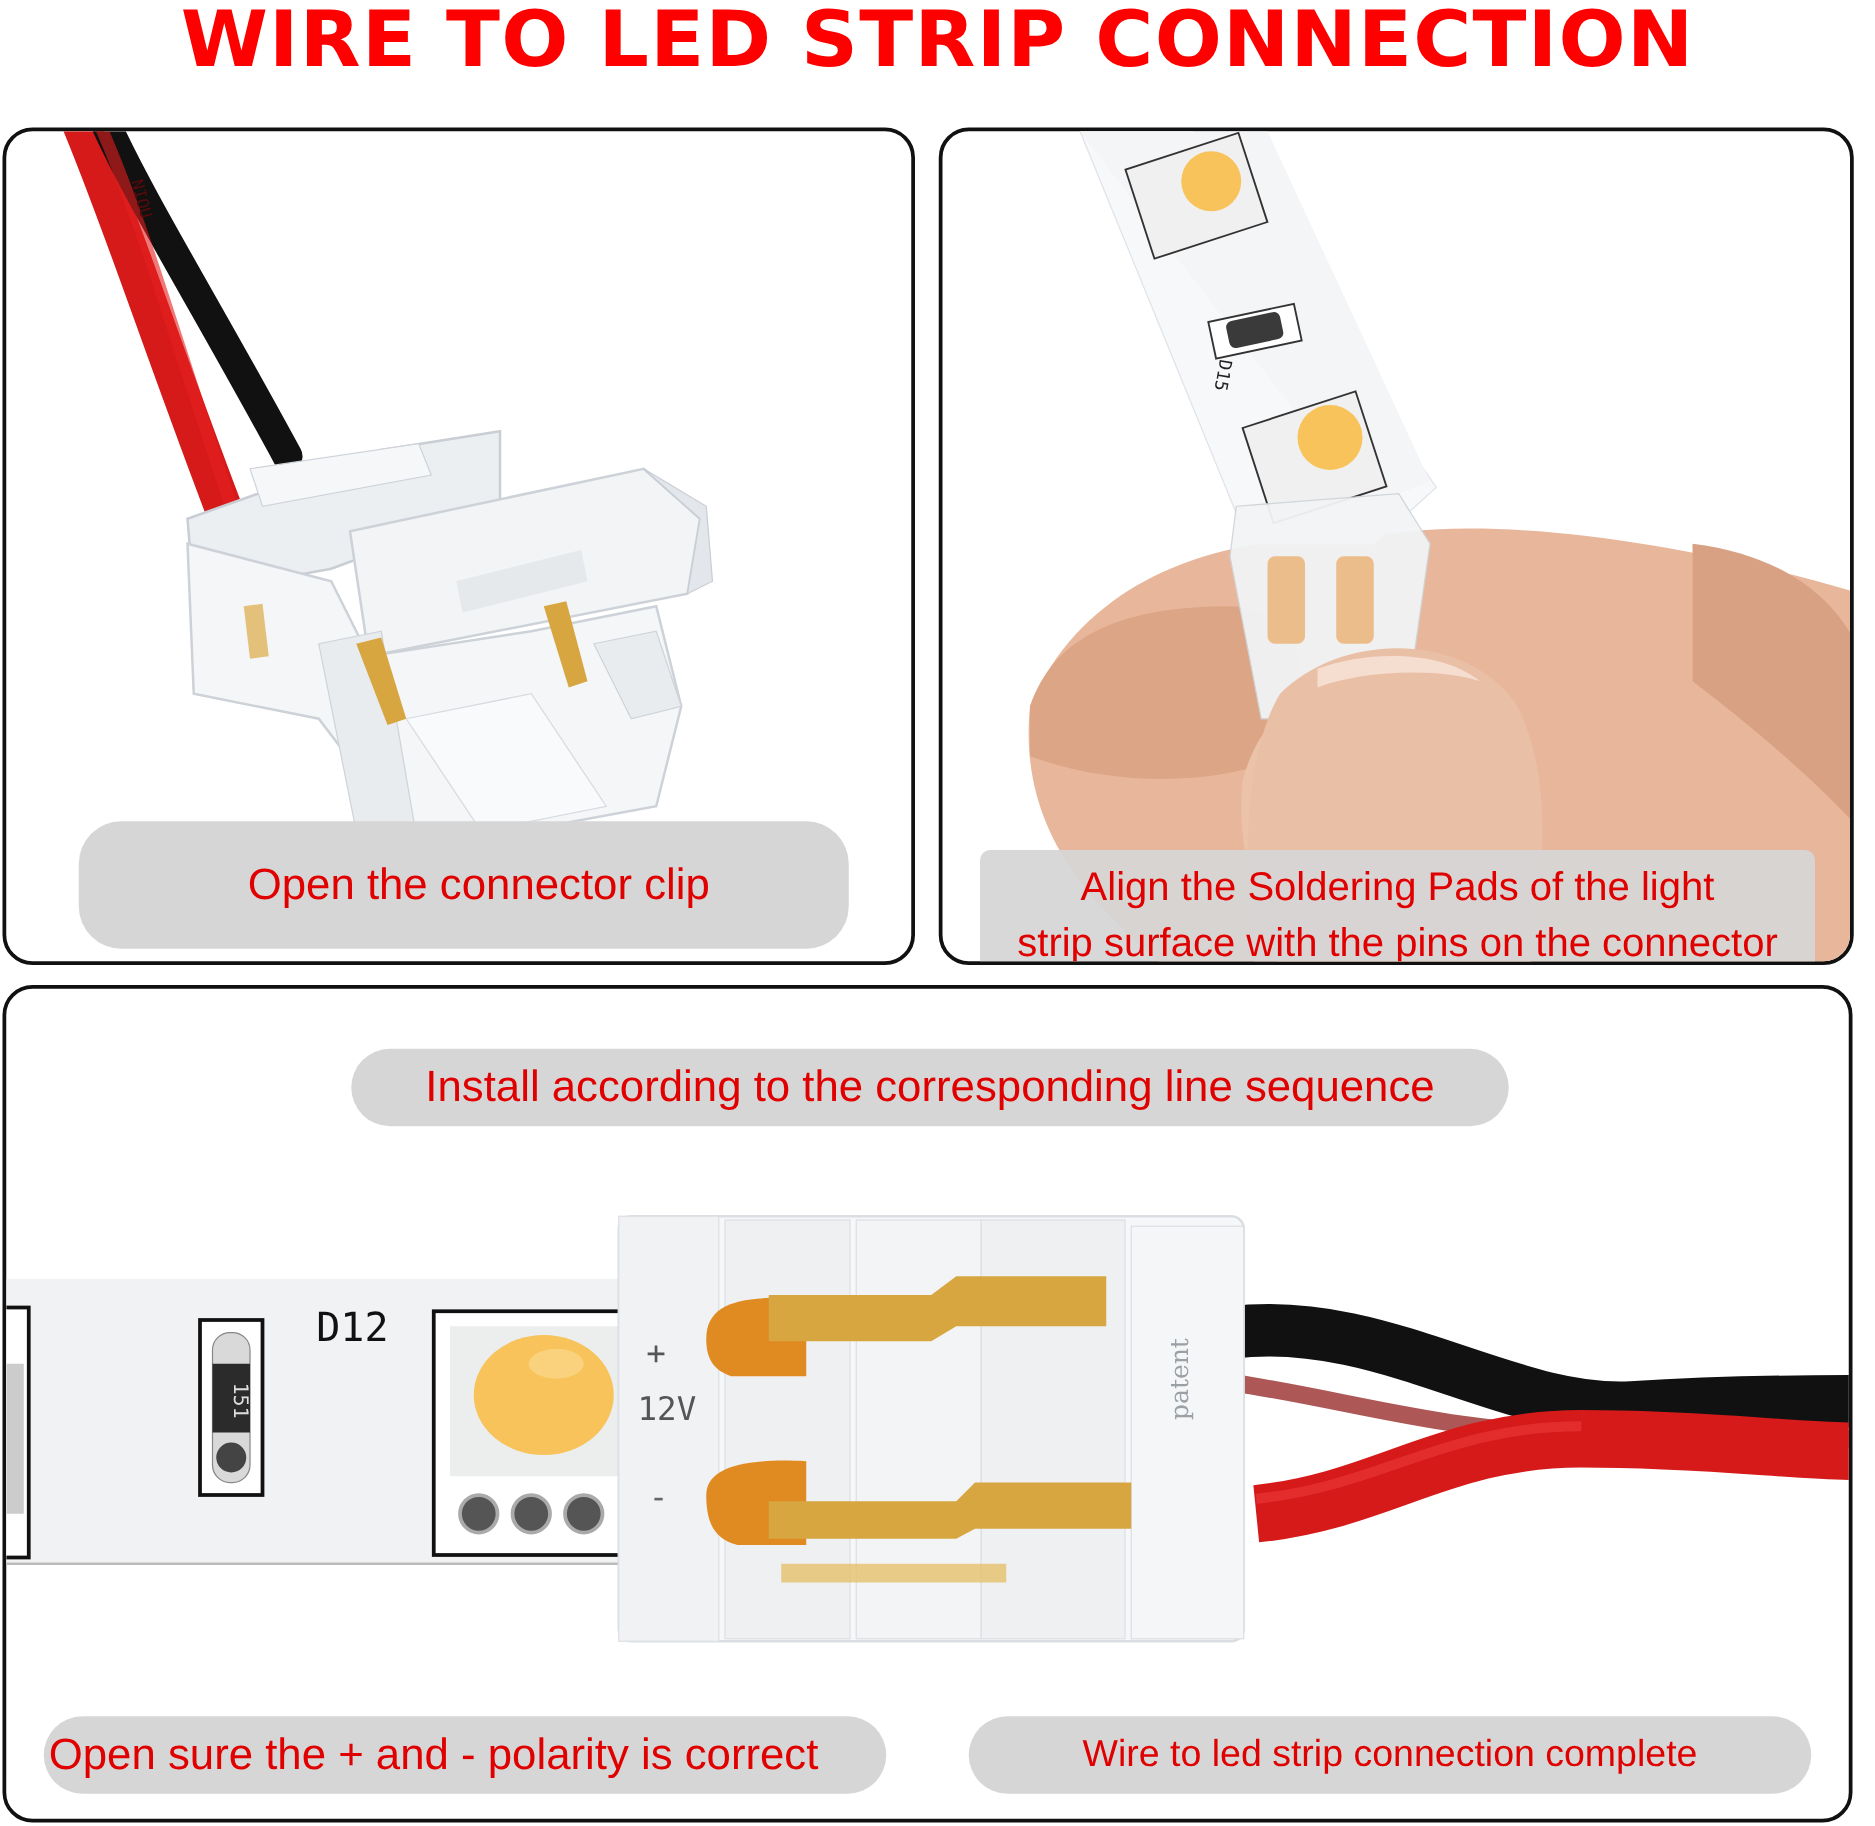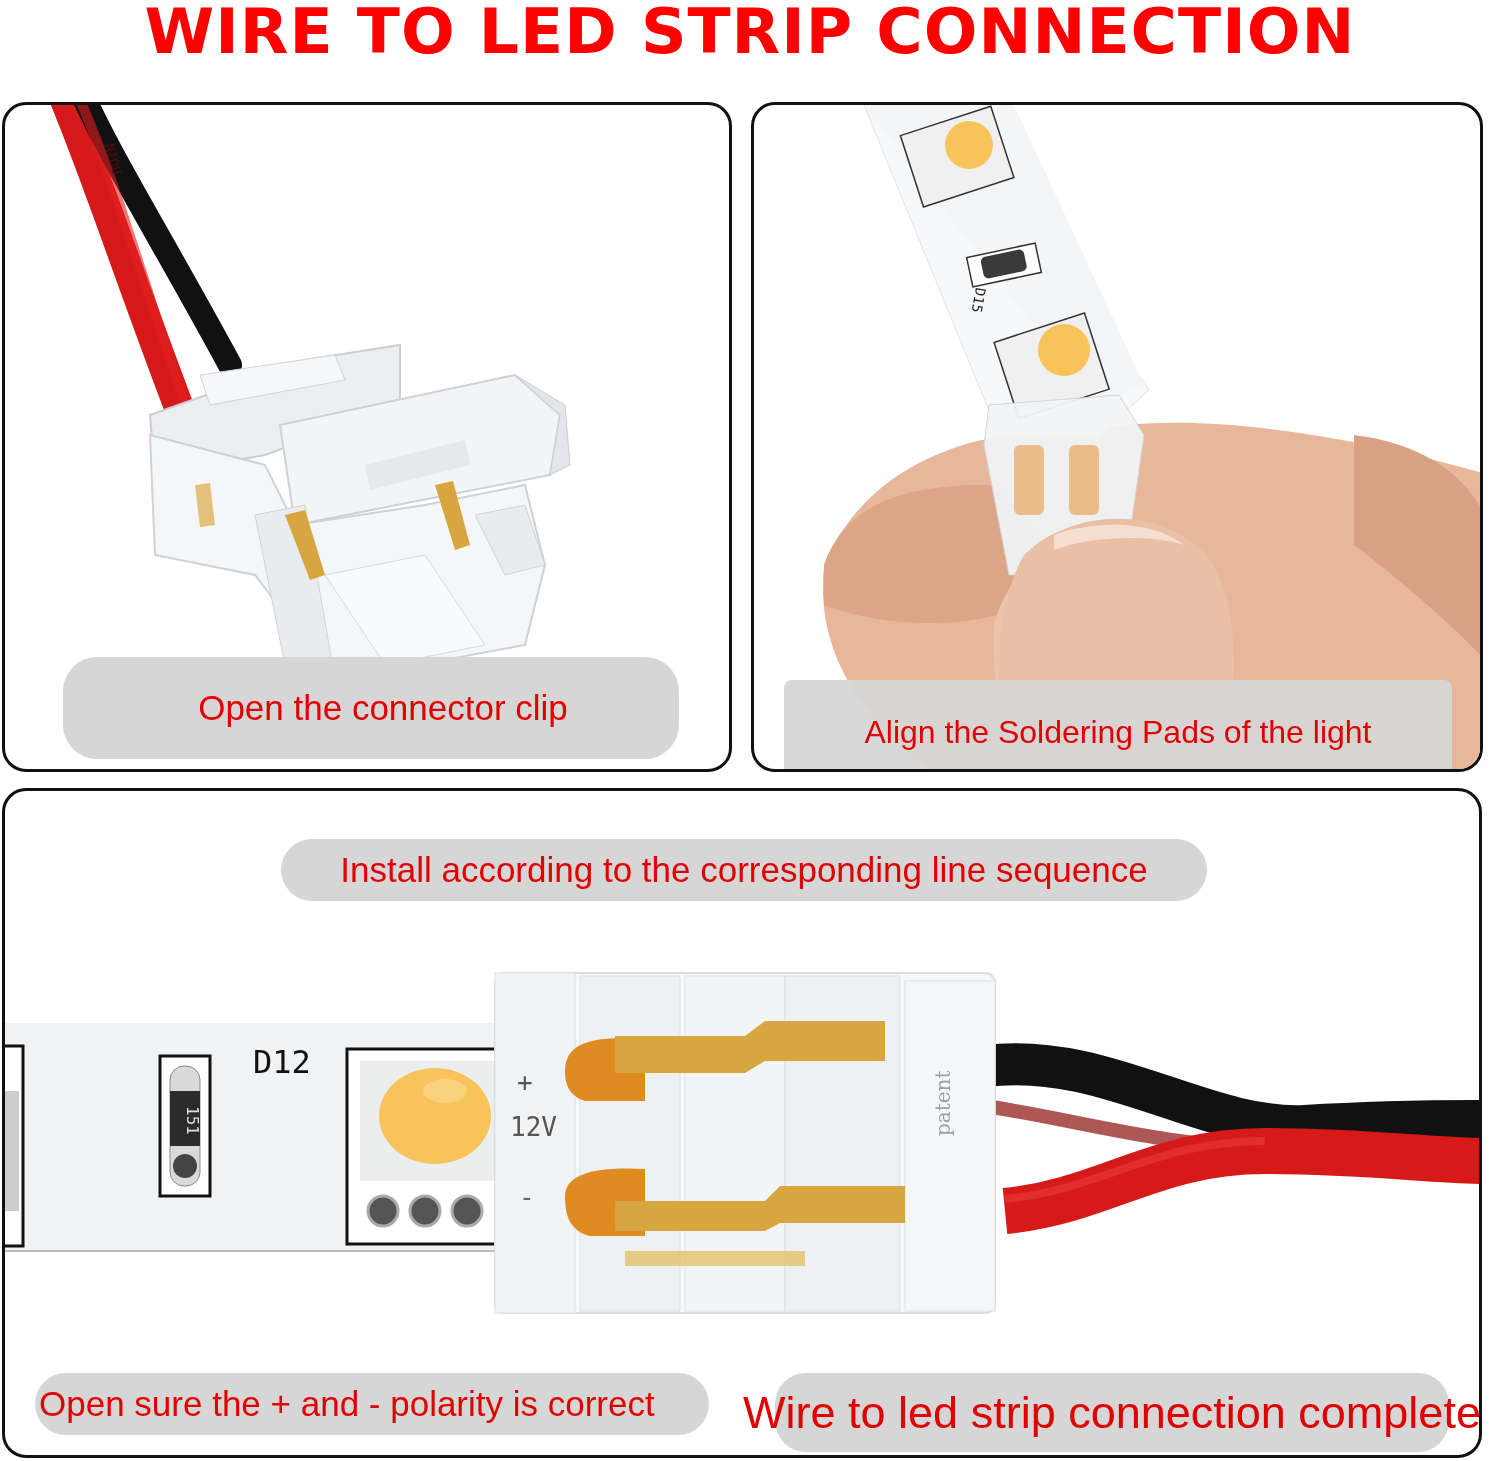--- a/index.html
+++ b/index.html
@@ -23,21 +23,21 @@
     .caption {
       position: absolute; background: #d6d6d6; border-radius: 34px;
       color: #e00000; text-align: center; box-sizing: border-box;
       font-family: "Liberation Sans", sans-serif;
       display: flex; align-items: center; justify-content: center;
     }
     .cap-1 { left: 58px; top: 552px; width: 616px; height: 102px; font-size: 35px; padding-left: 24px; }
     .cap-2 { left: 30px; top: 559px; width: 668px; height: 104px; font-size: 32px; line-height: 45px; border-radius: 8px; background: rgba(214,214,214,0.94); margin-top: 16px; }
     .cap-3 { left: 276px; top: 48px; width: 926px; height: 62px; font-size: 35px; border-radius: 31px; text-align: right; }
     .cap-4 { left: 30px; top: 582px; width: 674px; height: 62px; font-size: 35px; border-radius: 31px; justify-content: flex-start; padding-left: 4px; white-space: nowrap; }
-    .cap-5 { left: 770px; top: 582px; width: 674px; height: 79px; font-size: 45px; border-radius: 31px; white-space: nowrap; }
+    .cap-5 { left: 770px; top: 582px; width: 674px; height: 62px; font-size: 30px; border-radius: 31px; white-space: nowrap; }
     .cap-2 span { display: block; }
 
     svg { position: absolute; left: 0; top: 0; }
   </style>
 </head>
 <body>
 
 <div class="title">WIRE TO LED STRIP CONNECTION</div>
 
 <div class="panel" id="panel-1">
@@ -91,20 +91,21 @@
     <path d="M235,300 L365,290 L390,330 L370,470 L255,470 L230,340 Z" fill="#f2f4f5" stroke="#cfd4d8" opacity="0.95"></path>
     <rect x="260" y="340" width="30" height="70" rx="6" fill="#eab070" opacity="0.8"></rect>
     <rect x="315" y="340" width="30" height="70" rx="6" fill="#eab070" opacity="0.8"></rect>
 
     <path d="M270,450 C320,400 420,400 460,460 C490,520 480,600 470,670 L250,670 C240,600 240,500 270,450 Z" fill="#e9bfa5"></path>
     <path d="M300,430 C340,415 400,415 430,440 C400,430 340,430 300,445 Z" fill="#f5ddd0"></path>
   </svg>
   <div class="caption cap-2">
     <div>
       <span>Align the Soldering Pads of the light</span>
+      <span>strip surface with the pins on the connector</span>
     </div>
   </div>
 </div>
 
 <div class="panel" id="panel-3">
   <svg width="1480" height="670" viewBox="0 0 1480 670">
 
     <path d="M980,275 C1100,260 1200,340 1300,335 C1380,330 1440,330 1480,330" stroke="#111" stroke-width="42" fill="none"></path>
     <path d="M980,315 C1080,330 1150,355 1280,358 C1380,360 1440,360 1480,360" stroke="#8a1010" stroke-width="14" fill="none" opacity="0.7"></path>
     <path d="M1000,420 C1100,410 1150,360 1260,360 C1360,360 1430,370 1480,370" stroke="#d61a1a" stroke-width="46" fill="none"></path>

